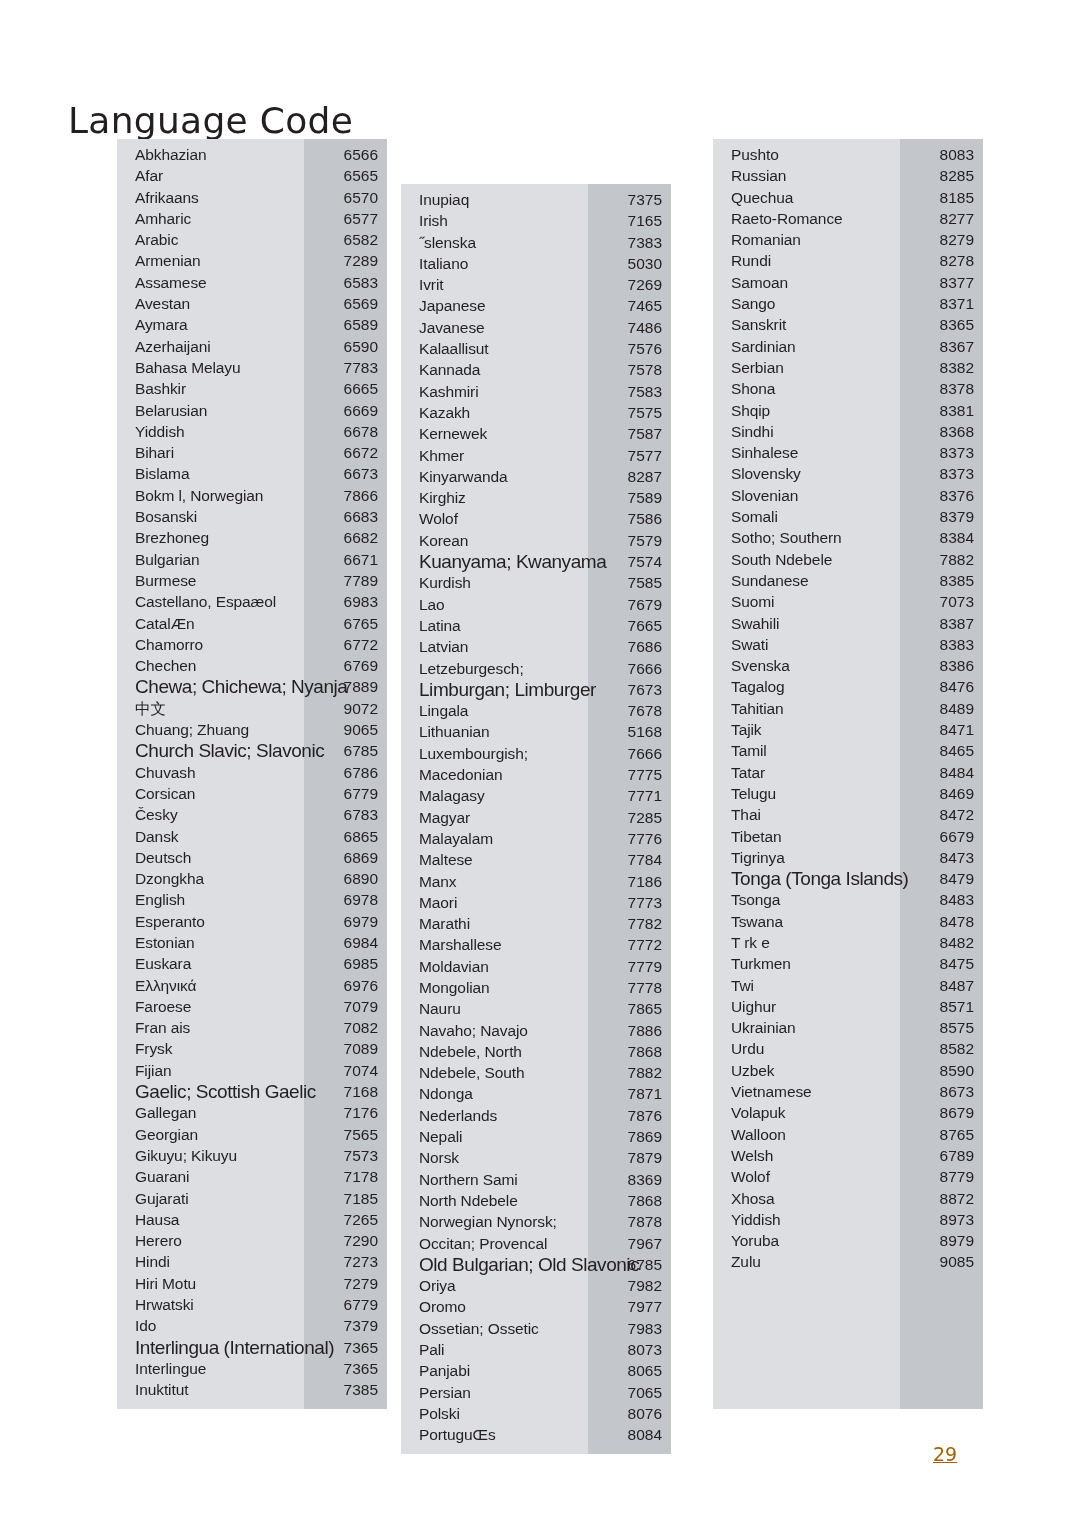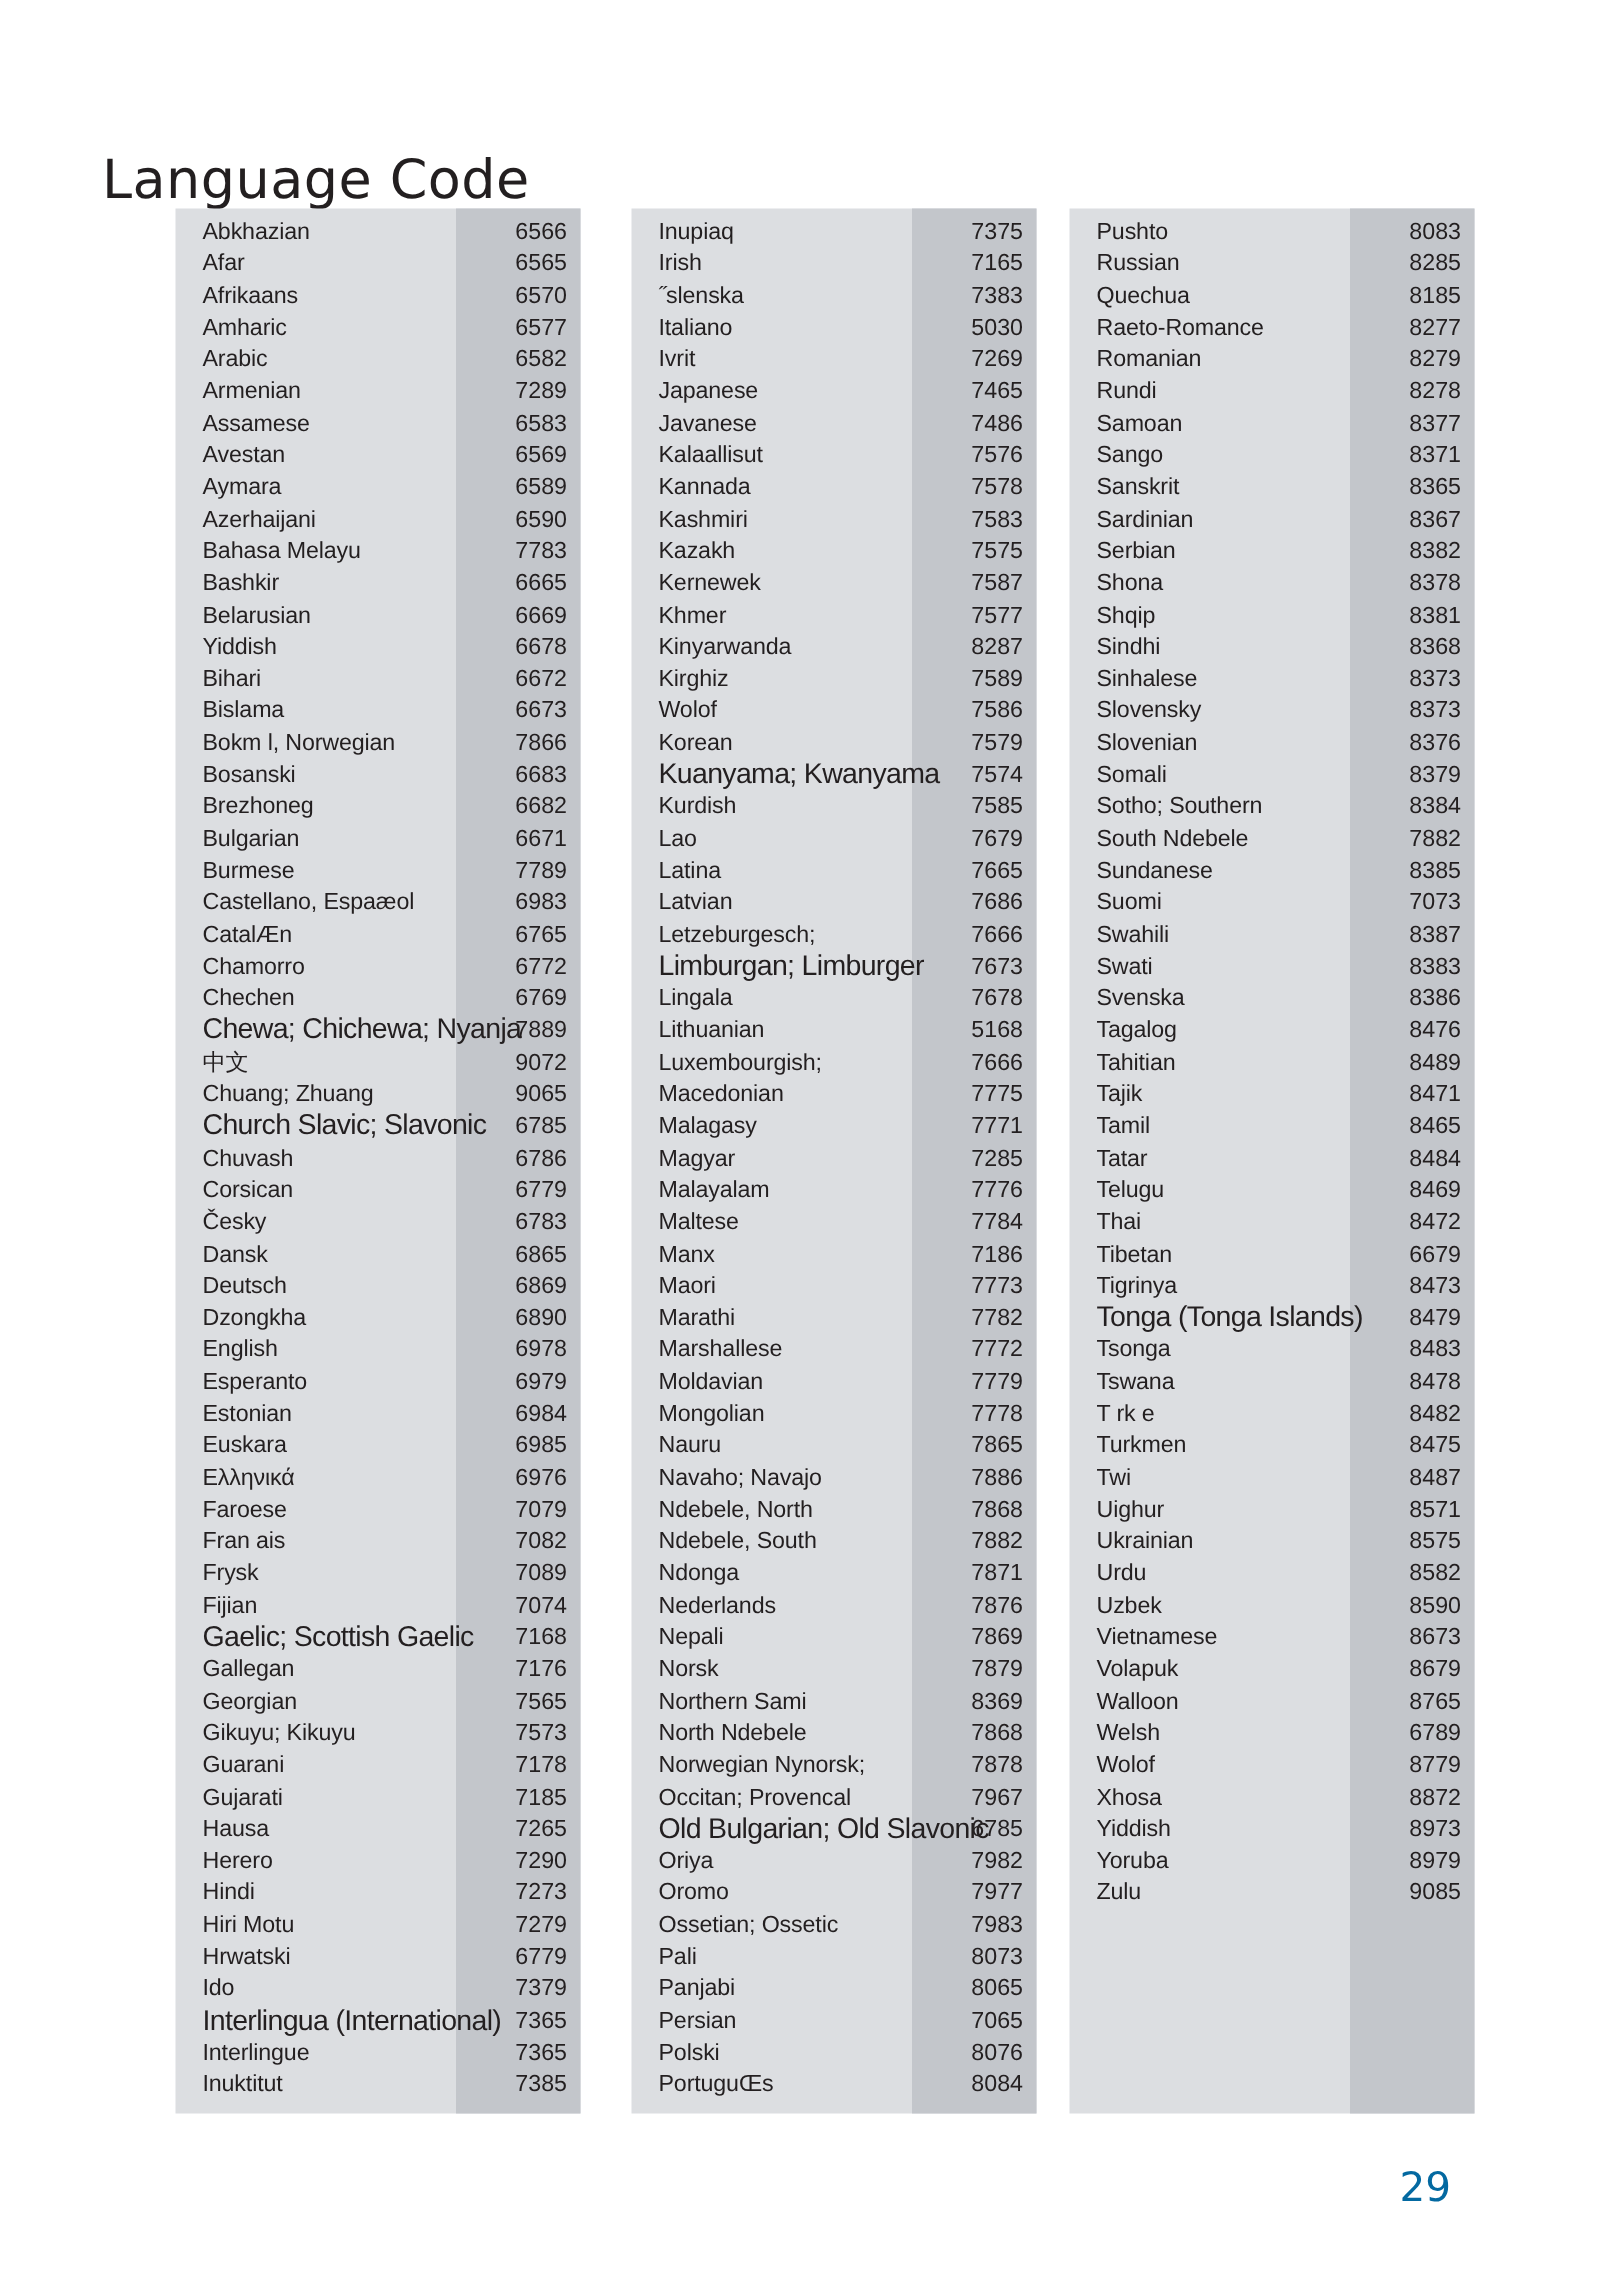--- a/index.html
+++ b/index.html
@@ -37,21 +37,21 @@
   }
 
   .lang-panel {
     position: absolute;
     top: 0;
     width: 270px;
     height: 1270px;
     background: #dcdee1;
   }
   .lang-panel.col1 { left: 0px; }
-  .lang-panel.col2 { left: 304px; }
+  .lang-panel.col2 { left: 284px; margin-top: 45px; }
   .lang-panel.col3 { left: 596px; }
 
   
   .code-band {
     position: absolute;
     top: 0;
     width: 83px;
     height: 1270px;
     background: #c3c6cb;
   }
@@ -95,24 +95,25 @@
     color: #231f20;
   }
 
   
   .lang-name.squeeze { font-size: 19px; letter-spacing: -0.45px; }
 
   .page-number {
     position: absolute;
     left: 933px;
     top: 1443px;
-    font-size: 27px;
+    font-size: 19px;
     font-weight: 400;
-    color: #0369a1;
+    color: #a16207;
     font-family: "DejaVu Sans", "Liberation Sans", sans-serif;
+    text-decoration: underline;
   }
 </style>
 </head>
 <body>
 
 <h1 class="page-title">Language Code</h1>
 
 <div class="table-area">
 
   <div class="lang-panel col1">

